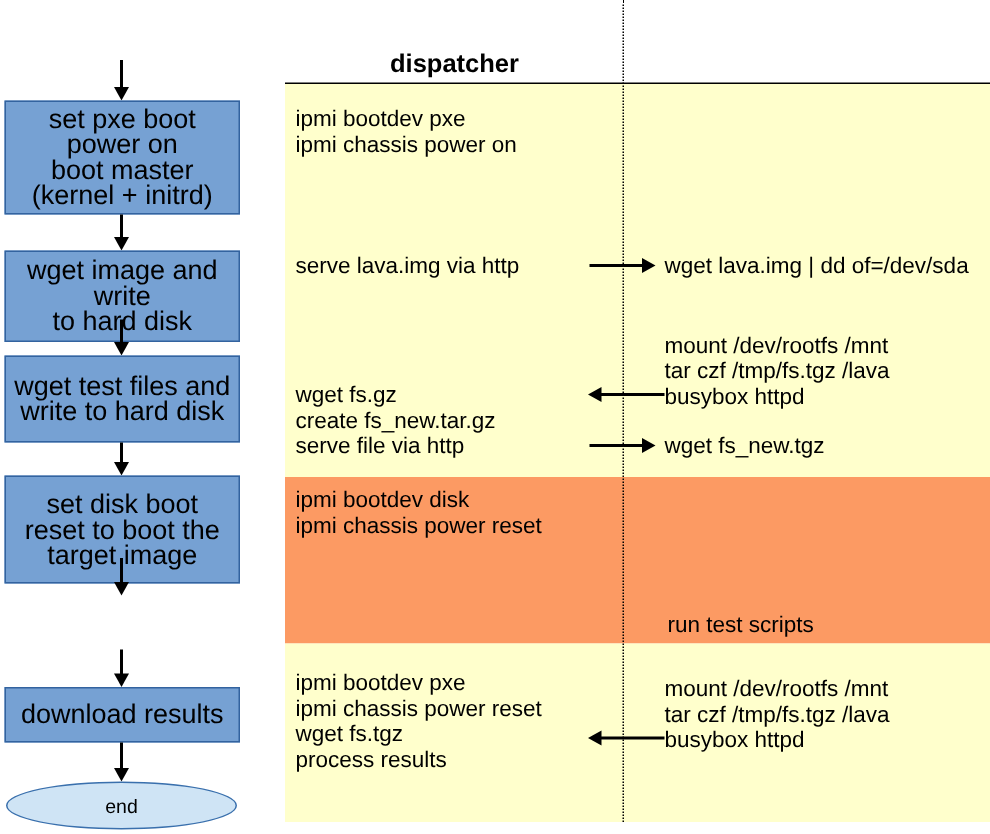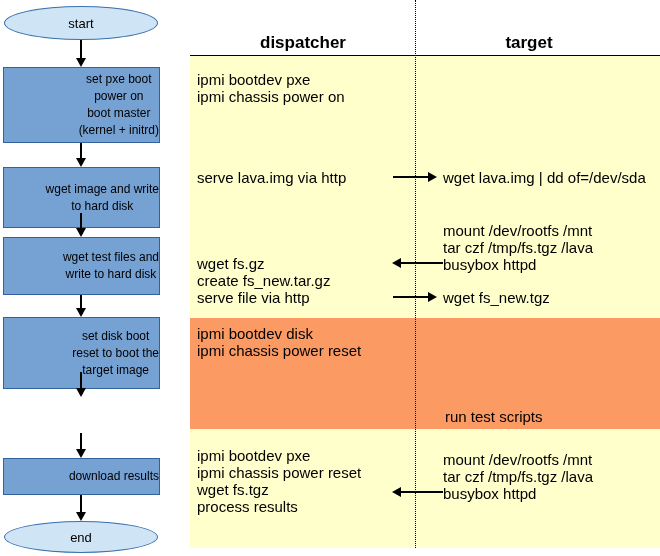--- a/index.html
+++ b/index.html
@@ -11,22 +11,22 @@
   
   .fellipse {
     position:absolute; left:4px; width:154px;
     background:#CFE4F5; border:1.6px solid #3A70AD; border-radius:50%;
     box-sizing:border-box; display:flex; align-items:center; justify-content:center;
     font-size:13px;
   }
   .fbox {
     position:absolute; left:3px; width:157px;
     background:#76A1D3; border:1.6px solid #33639F;
-    box-sizing:border-box; display:flex; align-items:center; justify-content:flex-end;
-    text-align:center; font-size:12px; line-height:17px; white-space:pre-line;
+    box-sizing:border-box; display:flex; align-items:center; justify-content:center;
+    text-align:center; font-size:18px; line-height:17px; white-space:pre-line;
   }
   .varrow { position:absolute; left:76px; width:10px; }
   .varrow .shaft { position:absolute; left:4px; top:0; bottom:7px; width:2px; background:#000; }
   .varrow .head {
     position:absolute; bottom:0; left:0; width:0; height:0;
     border-left:5px solid transparent; border-right:5px solid transparent;
     border-top:9px solid #000;
   }
   
   .band { position:absolute; left:190px; width:470px; }
@@ -63,25 +63,21 @@
 
 <div class="canvas">
 
   <div class="band yellow" style="top:56px;height:262px"></div>
   <div class="band orange" style="top:318px;height:111px"></div>
   <div class="band yellow" style="top:429px;height:119px"></div>
   <div class="header-line"></div>
   <div class="dotted-line"></div>
 
   <div class="col-header" style="left:190px">dispatcher</div>
-  <div class="col-header" style="left:416px">target</div>
 
-  <div class="fellipse" style="top:6px;height:34px">
-    <span>start</span>
-  </div>
 
   <div class="varrow" style="top:40px;height:27px">
       <div class="shaft"></div>
       <div class="head"></div>
     </div>
 
   <div class="fbox" style="top:67px;height:76px">
     <span>set pxe boot
 power on
 boot master

